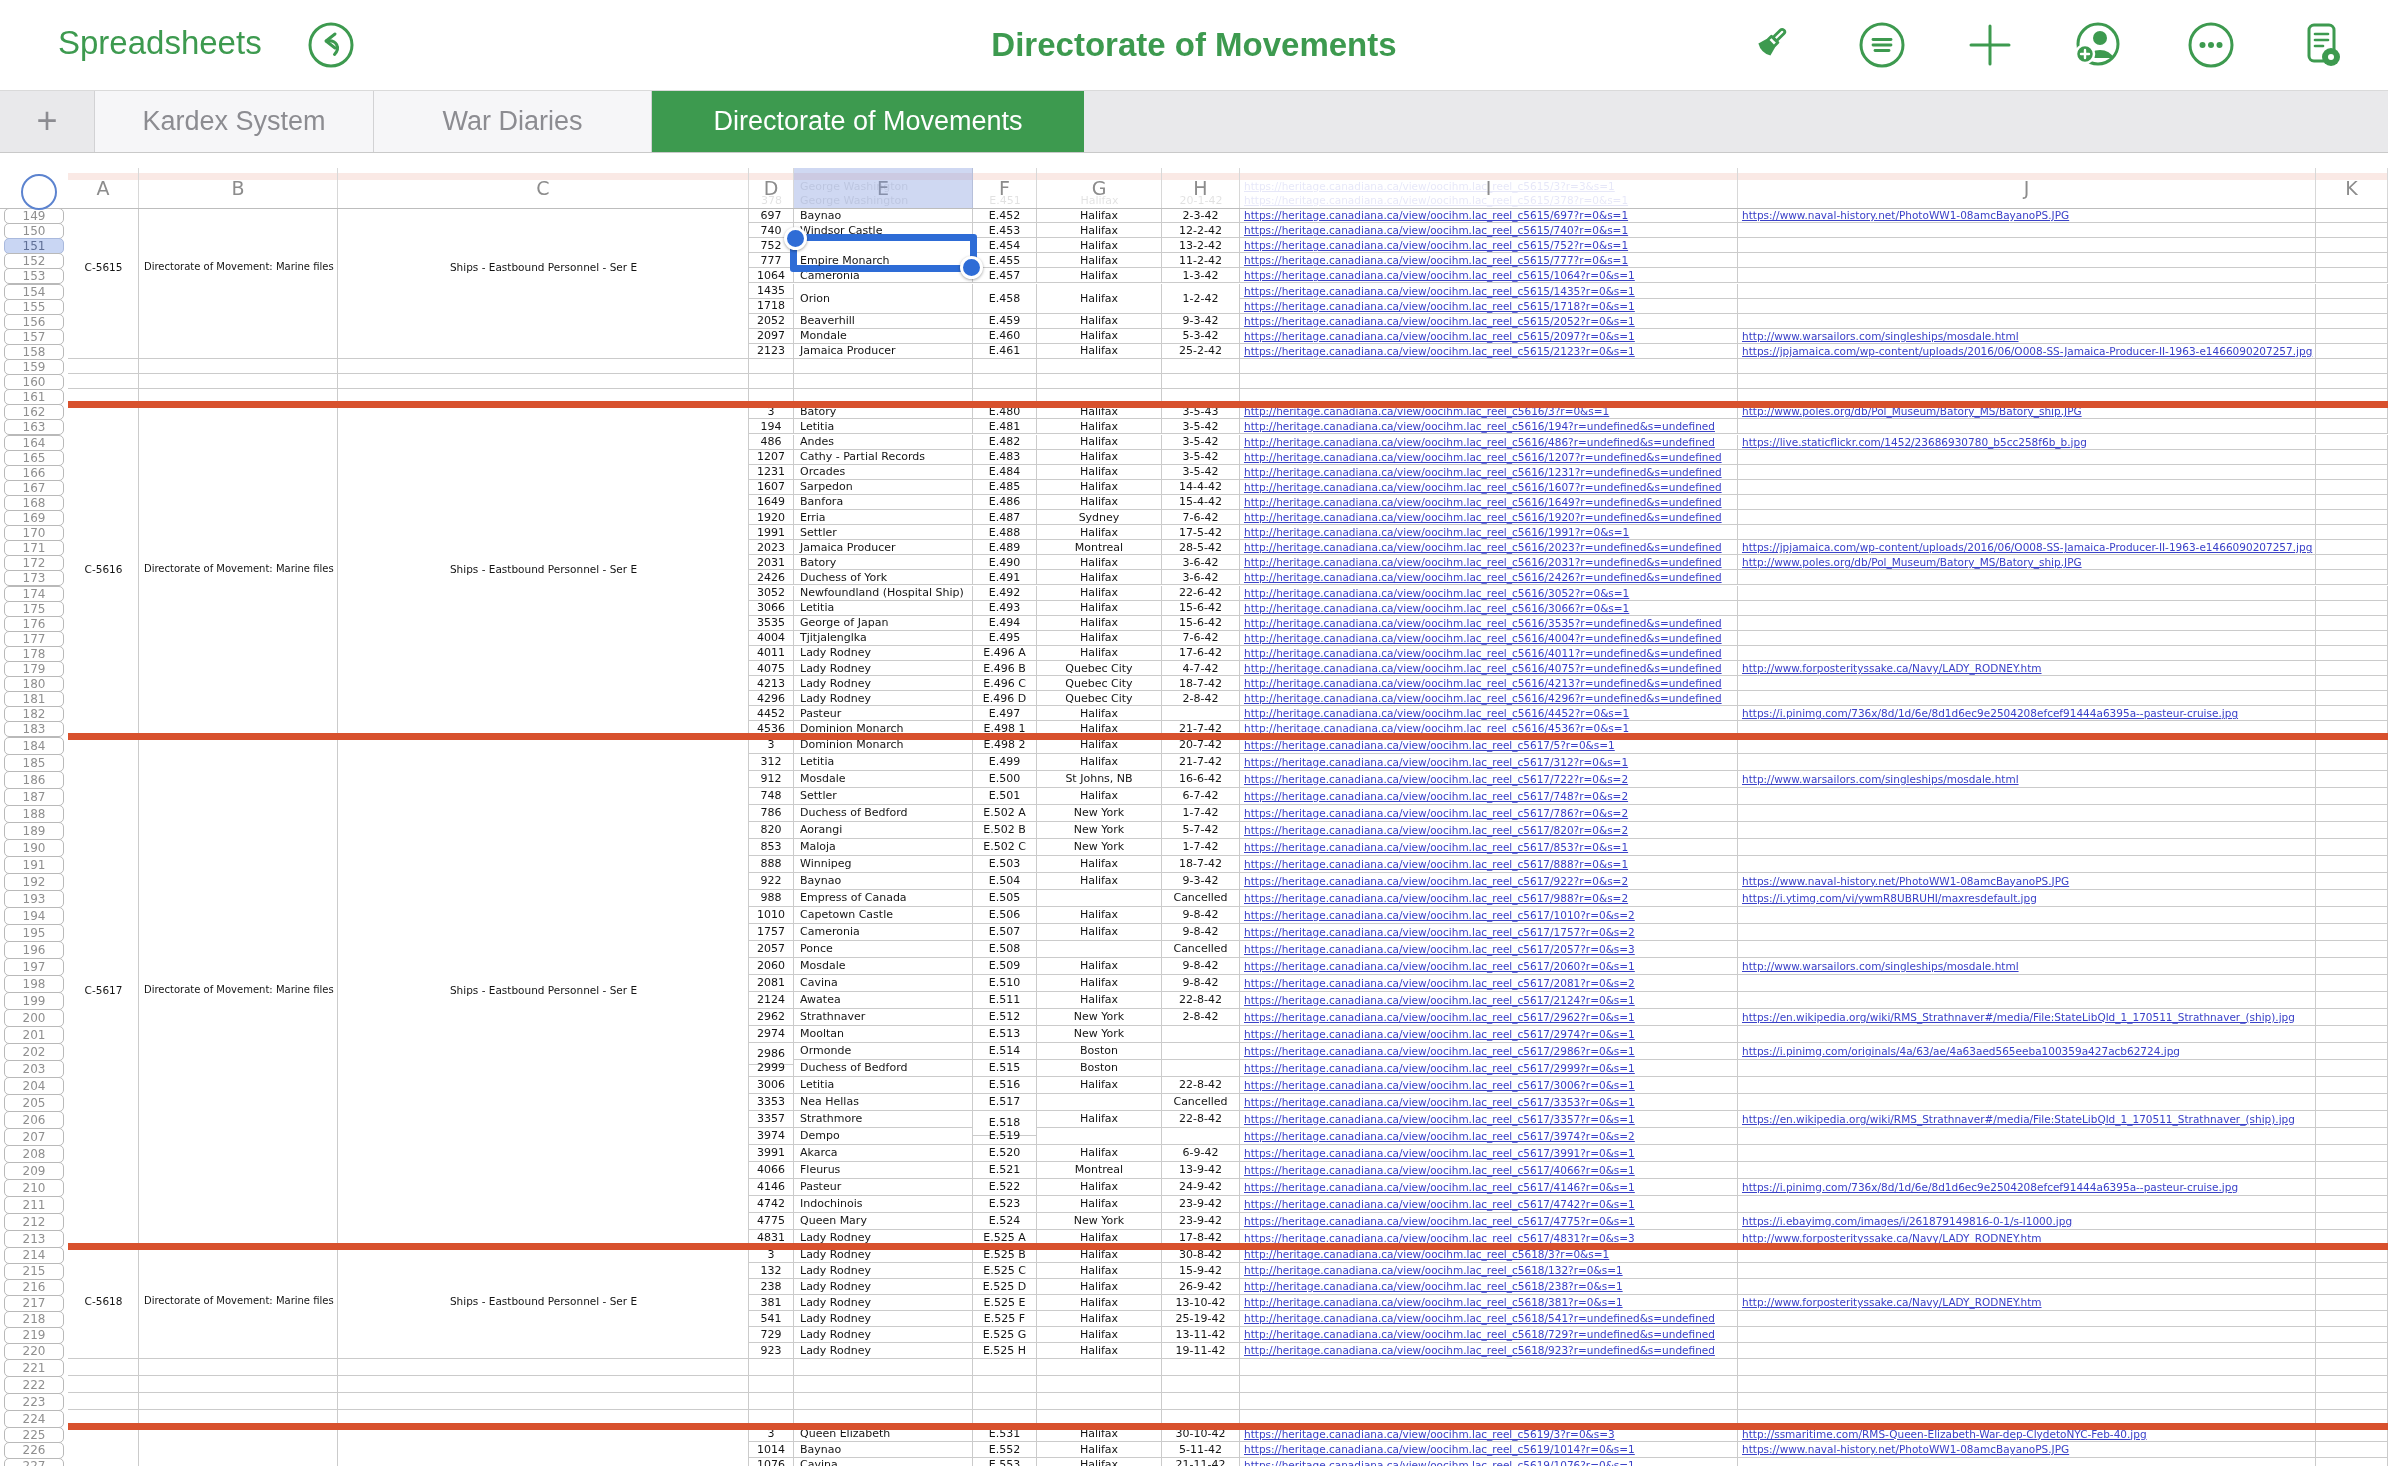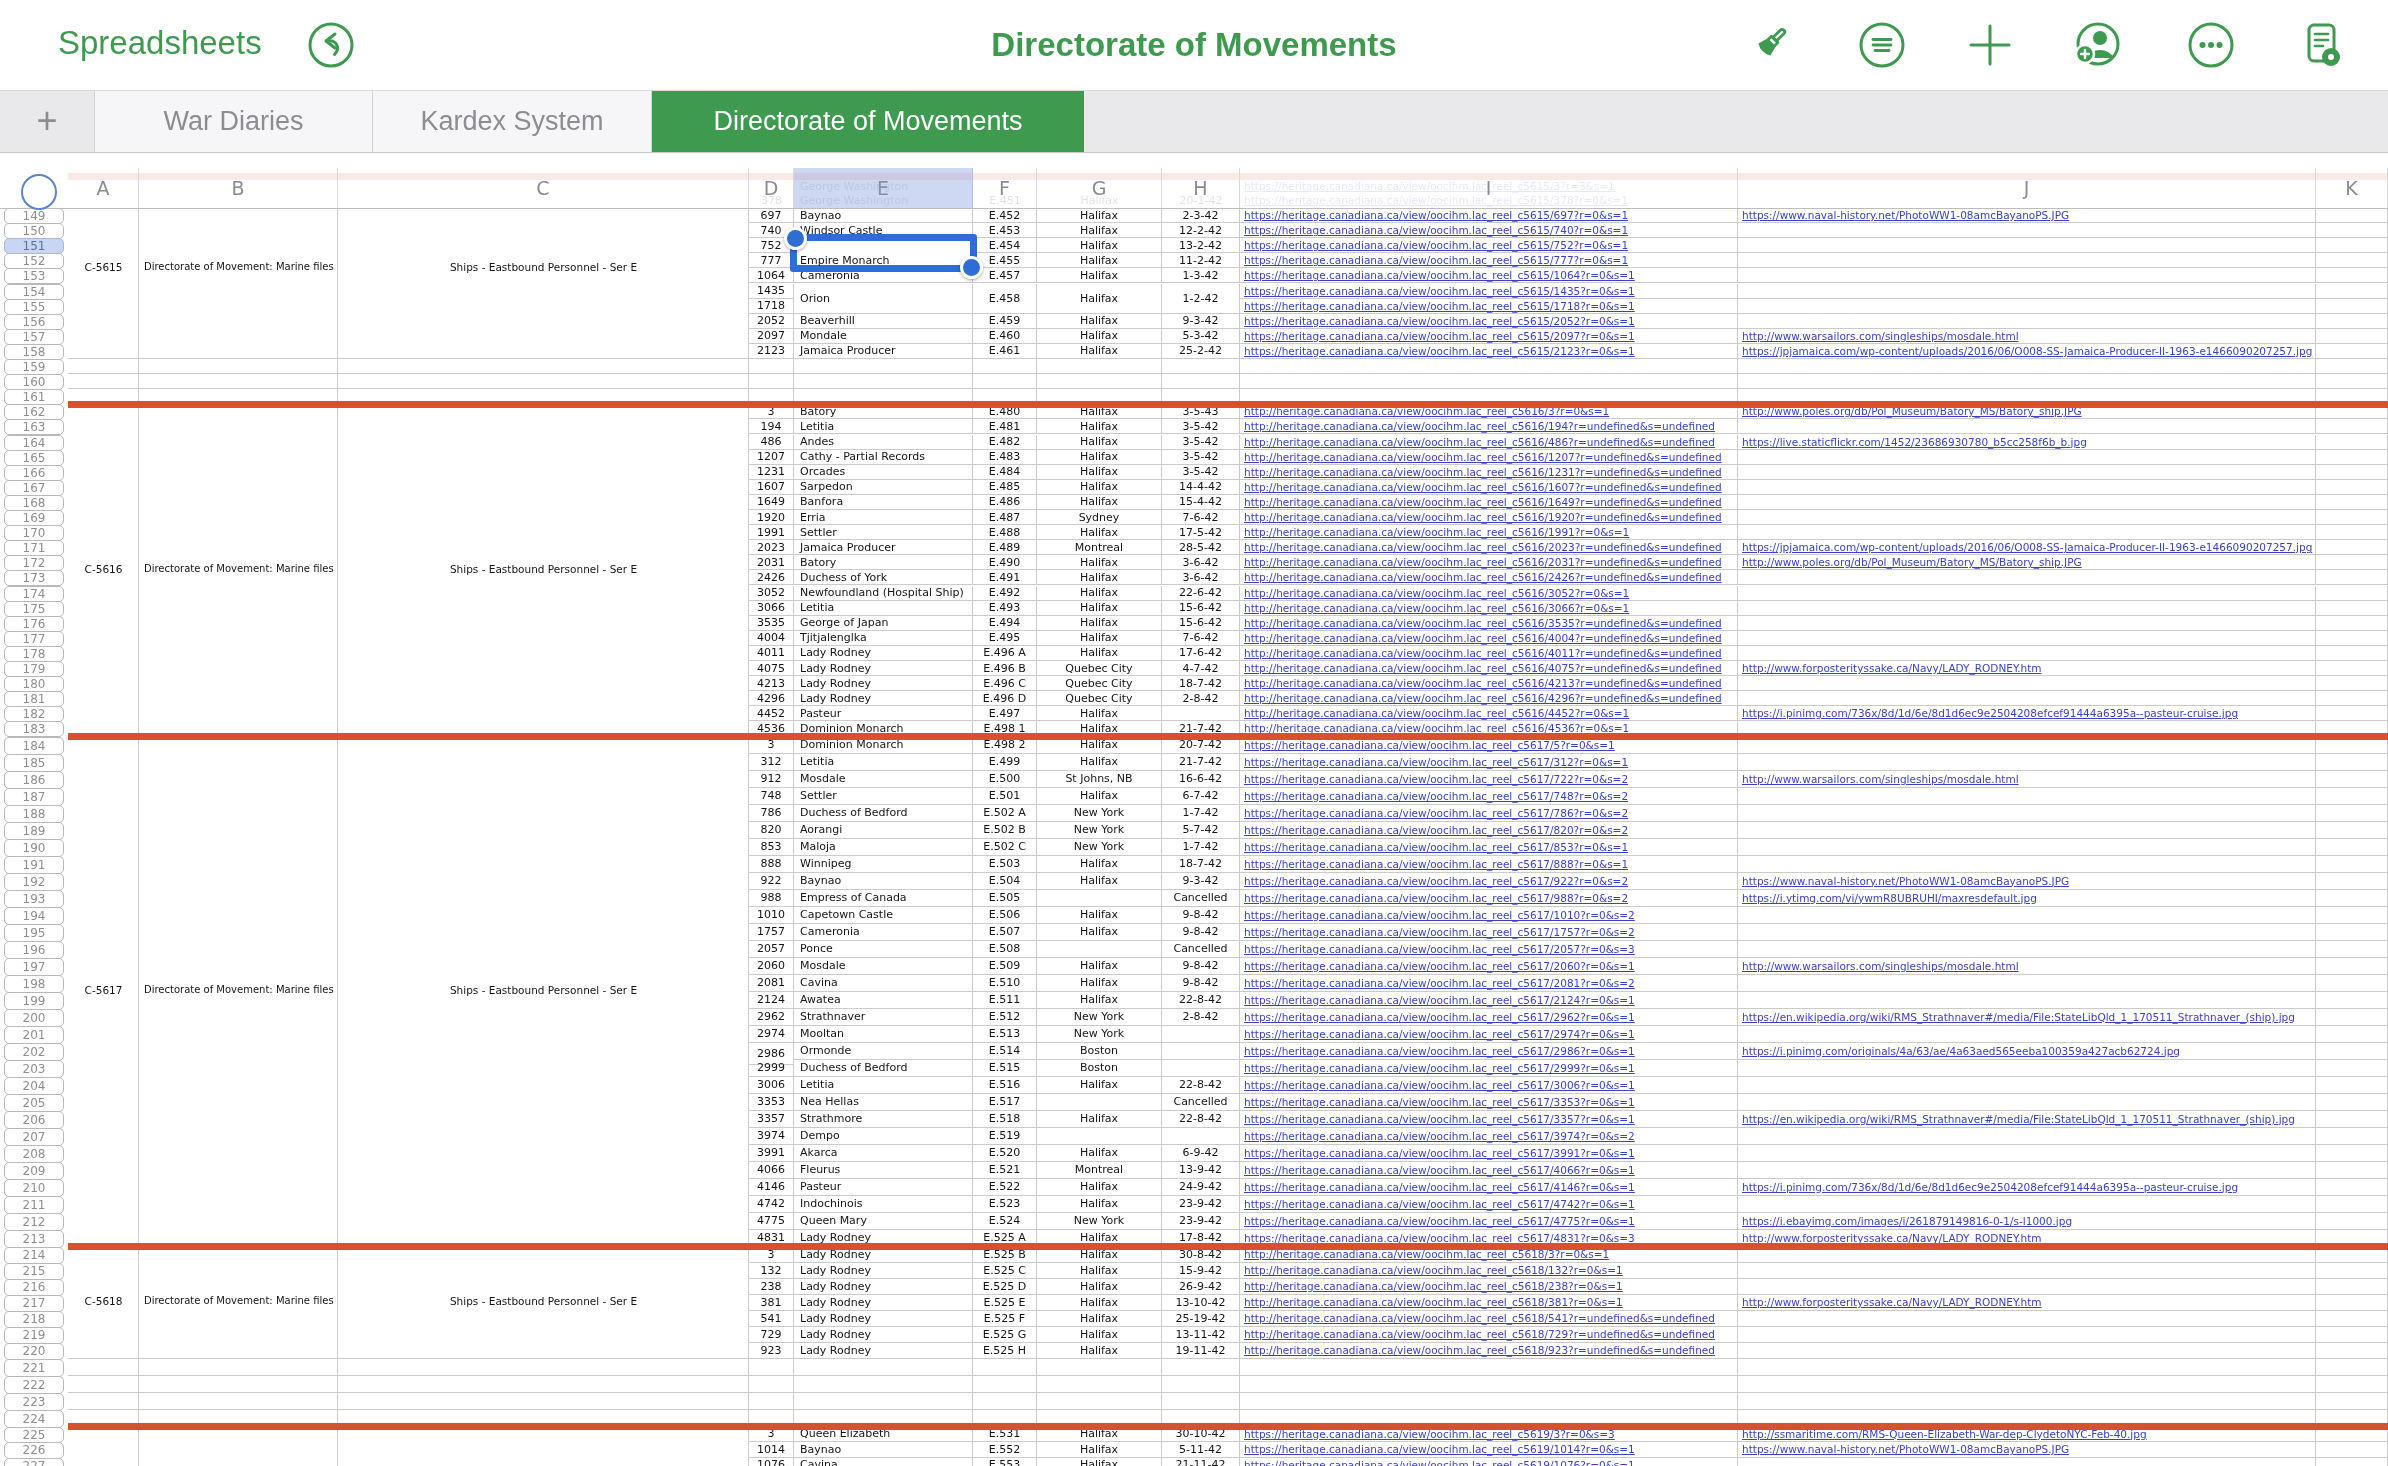--- a/index.html
+++ b/index.html
@@ -579,21 +579,21 @@
     <div class="cell lft" style="left: 794px; top: 1093.5px; width: 179px; height: 17px;">Nea Hellas</div>
     <div class="cell ctr" style="left: 973px; top: 1093.5px; width: 64px; height: 17px;">E.517</div>
     <div class="cell ctr" style="left: 1037px; top: 1093.5px; width: 125px; height: 17px;"></div>
     <div class="cell ctr" style="left: 1162px; top: 1093.5px; width: 78px; height: 17px;">Cancelled</div>
     <div class="cell link" style="left: 1240px; top: 1093.5px; width: 498px; height: 17px;">https://heritage.canadiana.ca/view/oocihm.lac_reel_c5617/3353?r=0&amp;s=1</div>
     <div class="cell" style="left: 1738px; top: 1093.5px; width: 578px; height: 17px;"></div>
     <div class="cell" style="left: 2316px; top: 1093.5px; width: 72px; height: 17px;"></div>
     <div class="gut" style="left: 4px; top: 1110.5px; width: 60px; height: 18px;">206</div>
     <div class="cell ctr" style="left: 749px; top: 1110.5px; width: 45px; height: 17px;">3357</div>
     <div class="cell lft" style="left: 794px; top: 1110.5px; width: 179px; height: 17px;">Strathmore</div>
-    <div class="cell ctr" style="left: 973px; top: 1110.5px; width: 64px; height: 17px;">E.518</div>
+    <div class="cell ctr" style="left: 973px; top: 1110.5px; width: 64px; height: 25px;">E.518</div>
     <div class="cell ctr" style="left: 1037px; top: 1110.5px; width: 125px; height: 17px;">Halifax</div>
     <div class="cell ctr" style="left: 1162px; top: 1110.5px; width: 78px; height: 17px;">22-8-42</div>
     <div class="cell link" style="left: 1240px; top: 1110.5px; width: 498px; height: 17px;">https://heritage.canadiana.ca/view/oocihm.lac_reel_c5617/3357?r=0&amp;s=1</div>
     <div class="cell link" style="left: 1738px; top: 1110.5px; width: 578px; height: 17px;">https://en.wikipedia.org/wiki/RMS_Strathnaver#/media/File:StateLibQld_1_170511_Strathnaver_(ship).jpg</div>
     <div class="cell" style="left: 2316px; top: 1110.5px; width: 72px; height: 17px;"></div>
     <div class="gut" style="left: 4px; top: 1127.5px; width: 60px; height: 18px;">207</div>
     <div class="cell ctr" style="left: 749px; top: 1127.5px; width: 45px; height: 17px;">3974</div>
     <div class="cell lft" style="left: 794px; top: 1127.5px; width: 179px; height: 17px;">Dempo</div>
     <div class="cell ctr" style="left: 973px; top: 1127.5px; width: 64px; height: 17px;">E.519</div>
     <div class="cell ctr" style="left: 1037px; top: 1127.5px; width: 125px; height: 17px;"></div>
@@ -889,17 +889,17 @@
       <line x1="18" y1="20" x2="31" y2="20" stroke="#3D9A4F" stroke-width="2.6" stroke-linecap="round"></line>
       <line x1="18" y1="26" x2="26" y2="26" stroke="#3D9A4F" stroke-width="2.6" stroke-linecap="round"></line>
       <circle cx="34" cy="37" r="9" fill="#3D9A4F"></circle>
       <circle cx="34" cy="37" r="3" fill="#fff"></circle>
     </svg>
   </span>
 </header>
 
 <nav id="tabbar">
     <div class="tab add" style="width: 95px;">+</div>
+    <div class="tab" style="width: 279px;">Kardex System</div>
     <div class="tab" style="width: 278px;">War Diaries</div>
-    <div class="tab" style="width: 279px;">Kardex System</div>
     <div class="tab active" style="width: 432px;">Directorate of Movements</div>
     <div class="tab-fill"></div>
   </nav>
 
 </body></html>

